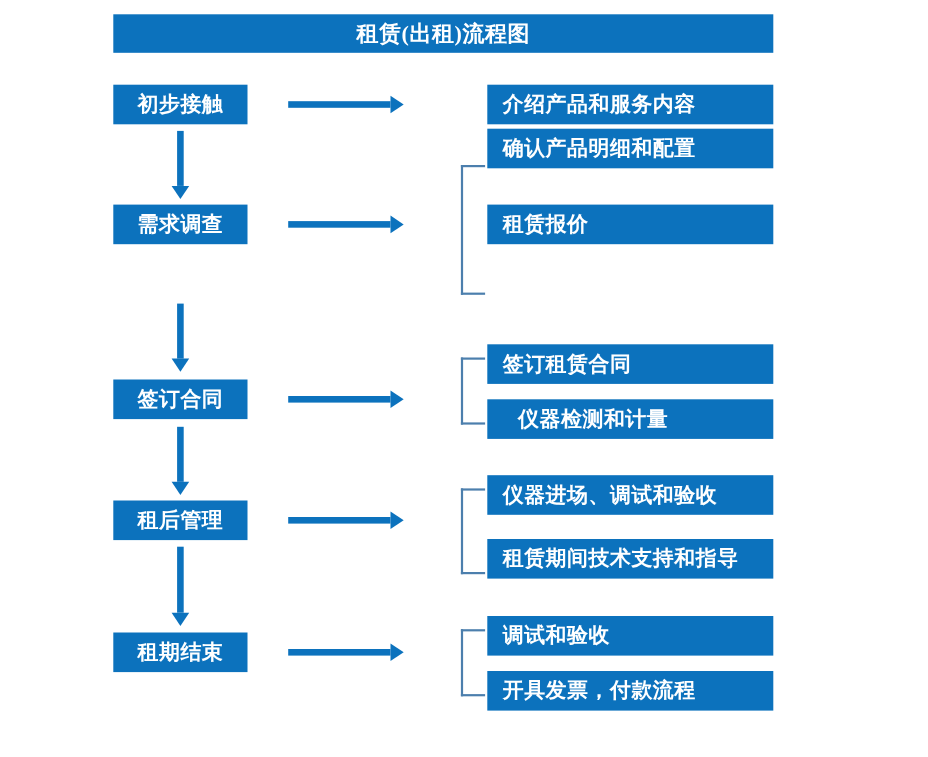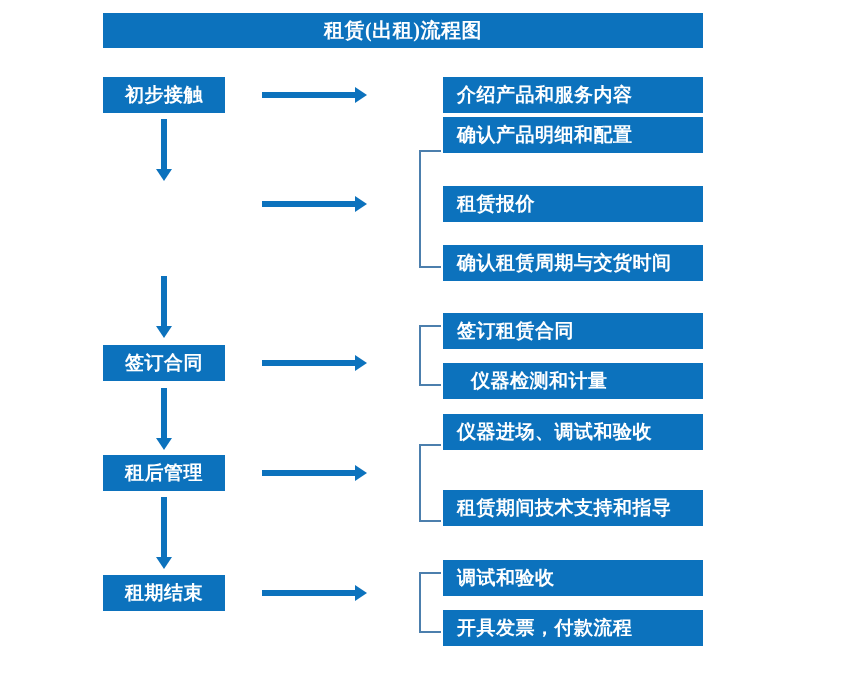--- a/index.html
+++ b/index.html
@@ -124,31 +124,31 @@
     <div class="head" style="left:93px;"></div>
   </div>
 
   <div class="box detail-box" style="top:77px;">介绍产品和服务内容</div>
 
   <div class="v-arrow" style="left:155px; top:119px; height:62px;">
     <div class="shaft" style="height:50px;"></div>
     <div class="head" style="top:50px;"></div>
   </div>
 
+  <div class="box stage-box" style="top:186px;">需求调查</div>
 
   <div class="h-arrow" style="left:262px; top:195px; width:105px;">
     <div class="shaft" style="width:93px;"></div>
     <div class="head" style="left:93px;"></div>
   </div>
 
   <div class="bracket" style="left:419px; top:150px; height:118px;"></div>
 
   <div class="box detail-box" style="top:117px;">确认产品明细和配置</div>
   <div class="box detail-box" style="top:186px;">租赁报价</div>
-  <div class="box detail-box" style="top:245px;">确认租赁周期与交货时间</div>
 
   <div class="v-arrow" style="left:155px; top:276px; height:62px;">
     <div class="shaft" style="height:50px;"></div>
     <div class="head" style="top:50px;"></div>
   </div>
 
   <div class="box stage-box" style="top:345px;">签订合同</div>
 
   <div class="h-arrow" style="left:262px; top:354px; width:105px;">
     <div class="shaft" style="width:93px;"></div>
@@ -167,21 +167,21 @@
 
   <div class="box stage-box" style="top:455px;">租后管理</div>
 
   <div class="h-arrow" style="left:262px; top:464px; width:105px;">
     <div class="shaft" style="width:93px;"></div>
     <div class="head" style="left:93px;"></div>
   </div>
 
   <div class="bracket" style="left:419px; top:444px; height:78px;"></div>
 
-  <div class="box detail-box" style="top:414px;">仪器进场、调试和验收</div>
+  <div class="box detail-box" style="top:432px;">仪器进场、调试和验收</div>
   <div class="box detail-box" style="top:490px;">租赁期间技术支持和指导</div>
 
   <div class="v-arrow" style="left:155px; top:497px; height:72px;">
     <div class="shaft" style="height:60px;"></div>
     <div class="head" style="top:60px;"></div>
   </div>
 
   <div class="box stage-box" style="top:575px;">租期结束</div>
 
   <div class="h-arrow" style="left:262px; top:584px; width:105px;">

